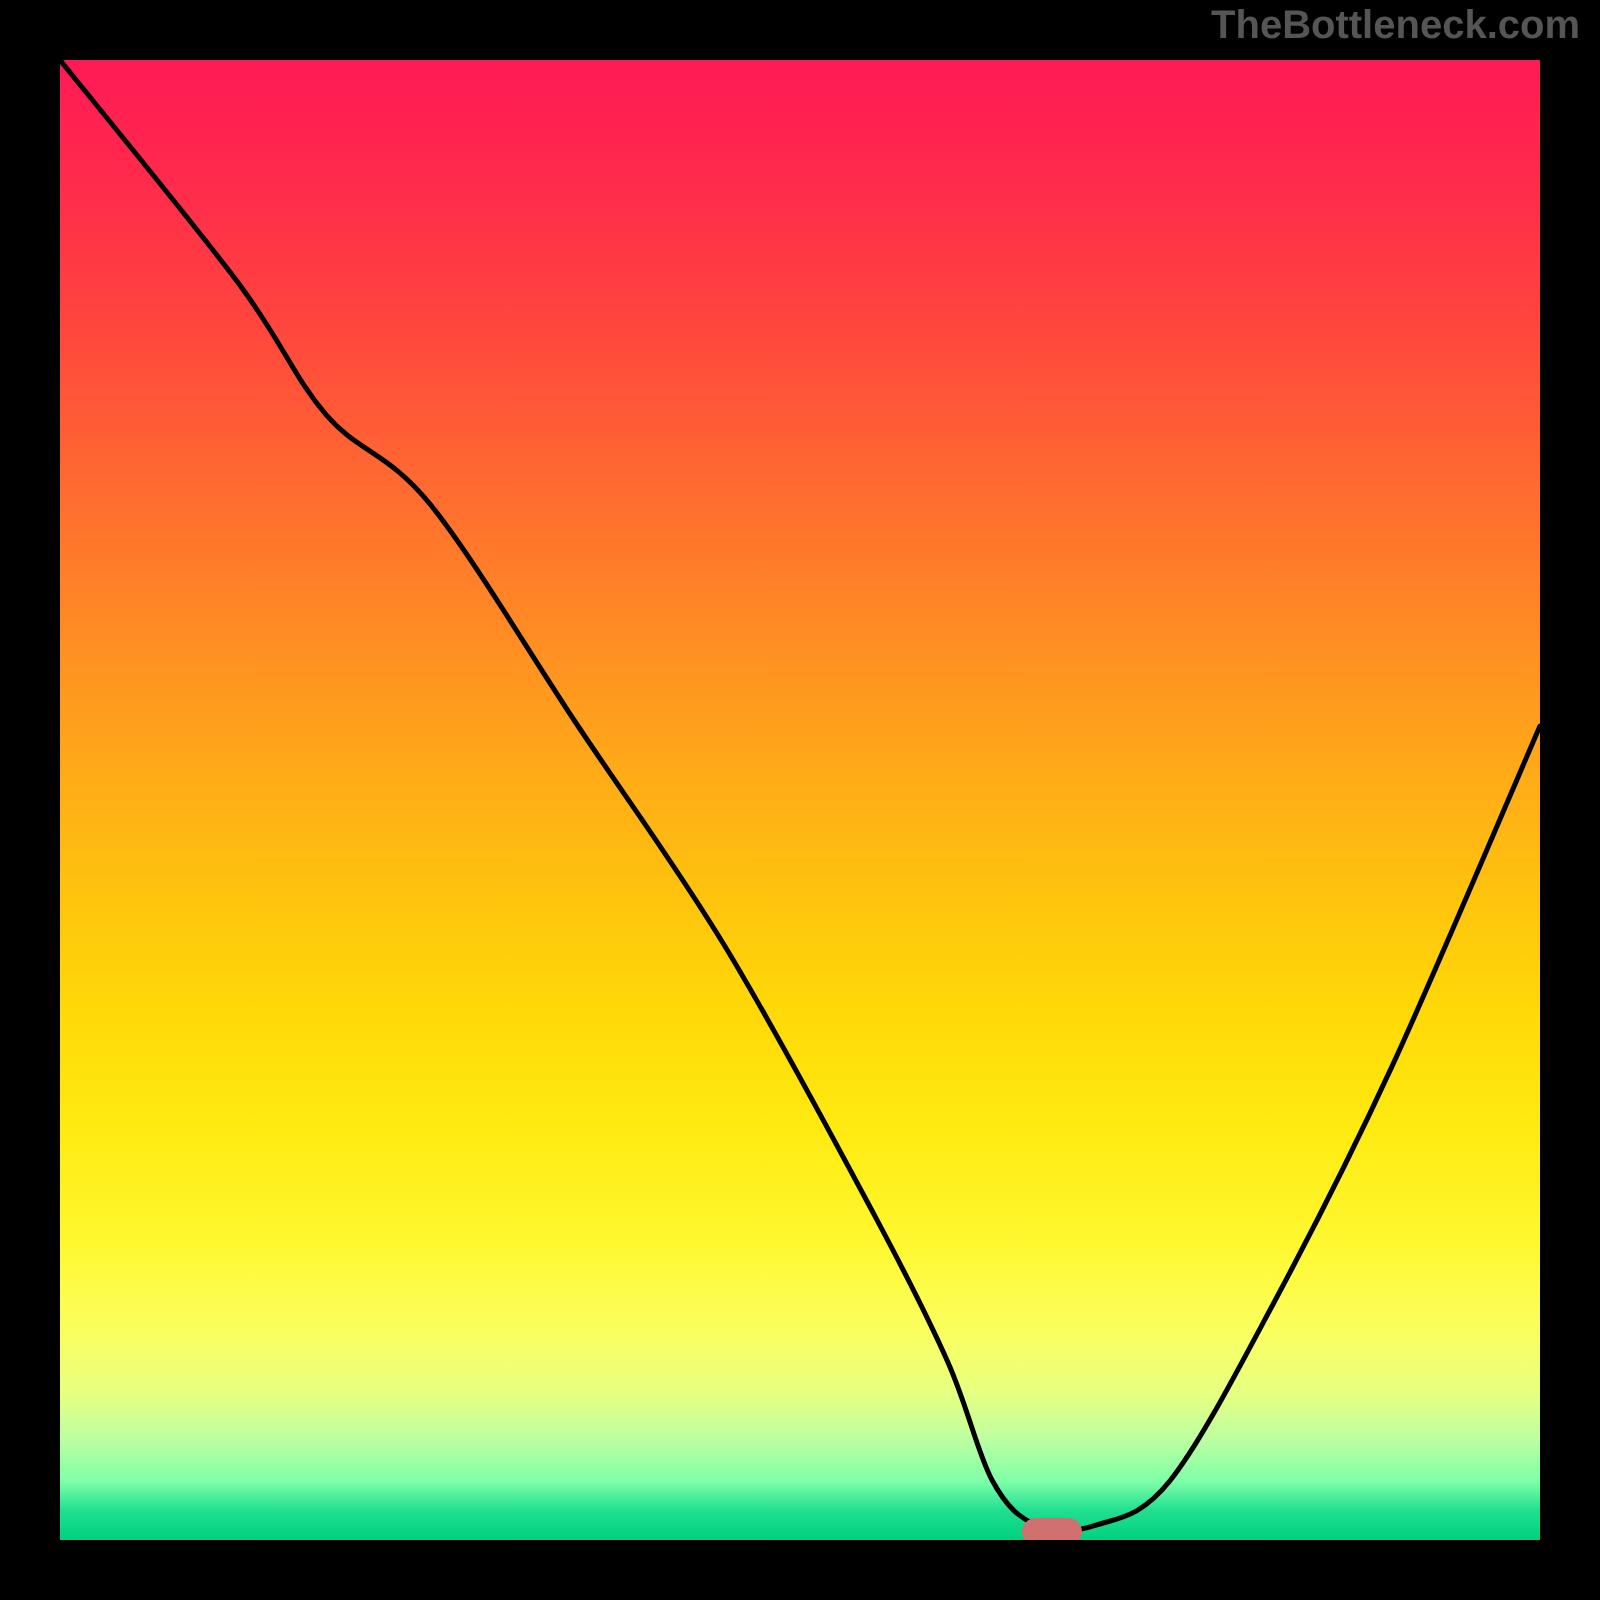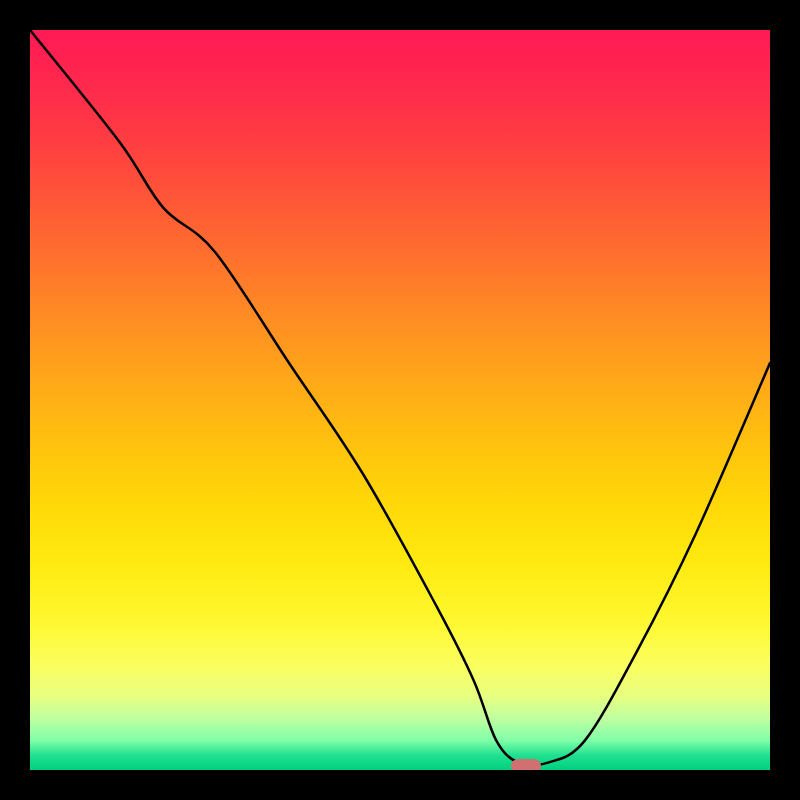--- a/index.html
+++ b/index.html
@@ -73,20 +73,21 @@
     height: 14px;
     background: #d17070;
     border-radius: 7px;
     transform: translate(-50%, -50%);
   }
 </style>
 </head>
 <body>
 
 <div class="chart-container">
+  <div class="watermark">TheBottleneck.com</div>
   <div class="plot-area">
     <div class="gradient-bg"></div>
     <svg class="curve" viewBox="0 0 740 740" preserveAspectRatio="none">
       <path id="curve-path" fill="none" stroke="#000" stroke-width="2.5" stroke-linejoin="round" stroke-linecap="round" d="M 0,0 C 14.799999999999999,18.5 66.6,81.39999999999999 88.8,111 C 111,140.6 117.16666666666666,159.10000000000002 133.2,177.60000000000002 C 149.23333333333332,196.10000000000002 164.03333333333333,196.10000000000002 185,222 C 205.96666666666667,247.89999999999998 234.33333333333334,295.99999999999994 259,332.99999999999994 C 283.6666666666667,369.99999999999994 308.3333333333333,403.29999999999995 333,444 C 357.6666666666667,484.70000000000005 388.50000000000006,542.6666666666667 407.00000000000006,577.2 C 425.50000000000006,611.7333333333333 434.1333333333333,629 444,651.2 C 453.8666666666667,673.4000000000001 458.79999999999995,696.8333333333333 466.2,710.4 C 473.6,723.9666666666667 479.7666666666667,728.9 488.40000000000003,732.6 C 497.03333333333336,736.3000000000001 506.9,736.3000000000001 518,732.6 C 529.1,728.9 540.2,728.9 555,710.4 C 569.8,691.9 588.3,656.1333333333333 606.8,621.6 C 625.3,587.0666666666667 643.8,551.3 666,503.2 C 688.2,455.09999999999997 727.6666666666666,361.3666666666666 740,332.99999999999994"></path>
     </svg>
     <div class="marker" id="marker" style="left: 495.8px; top: 736.3px;"></div>
   </div>
 </div>
 
 </body></html>

